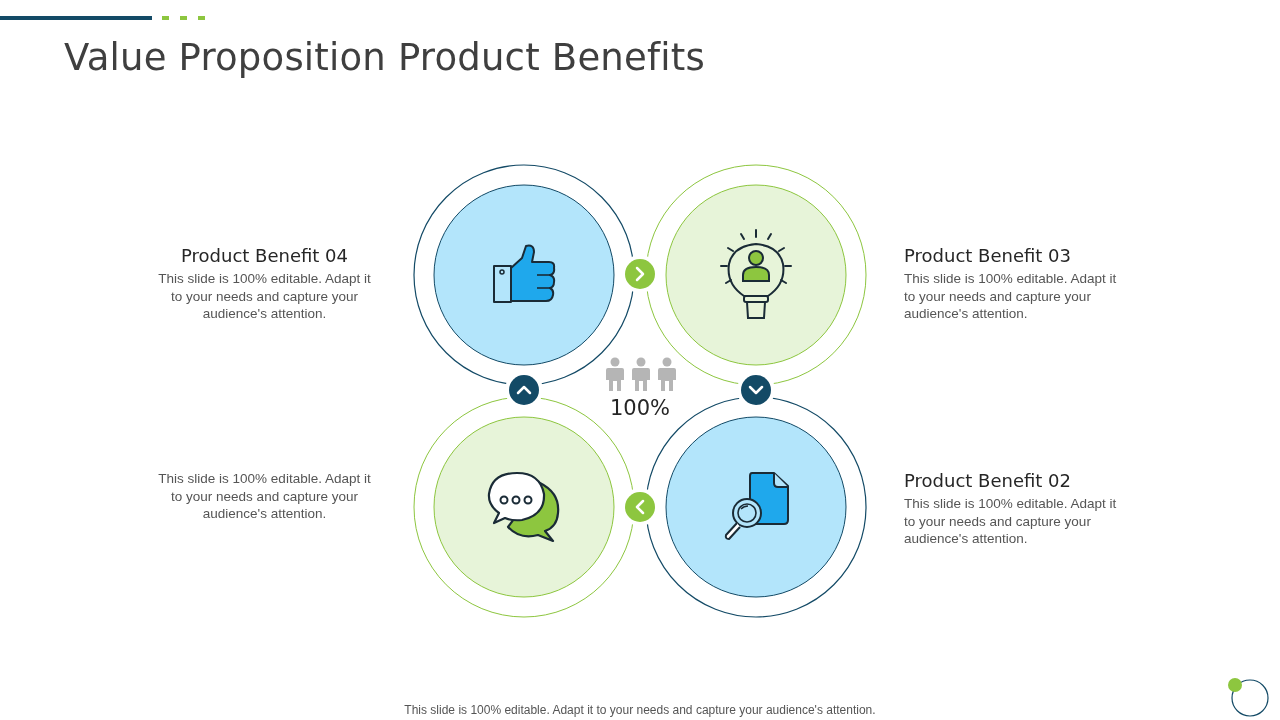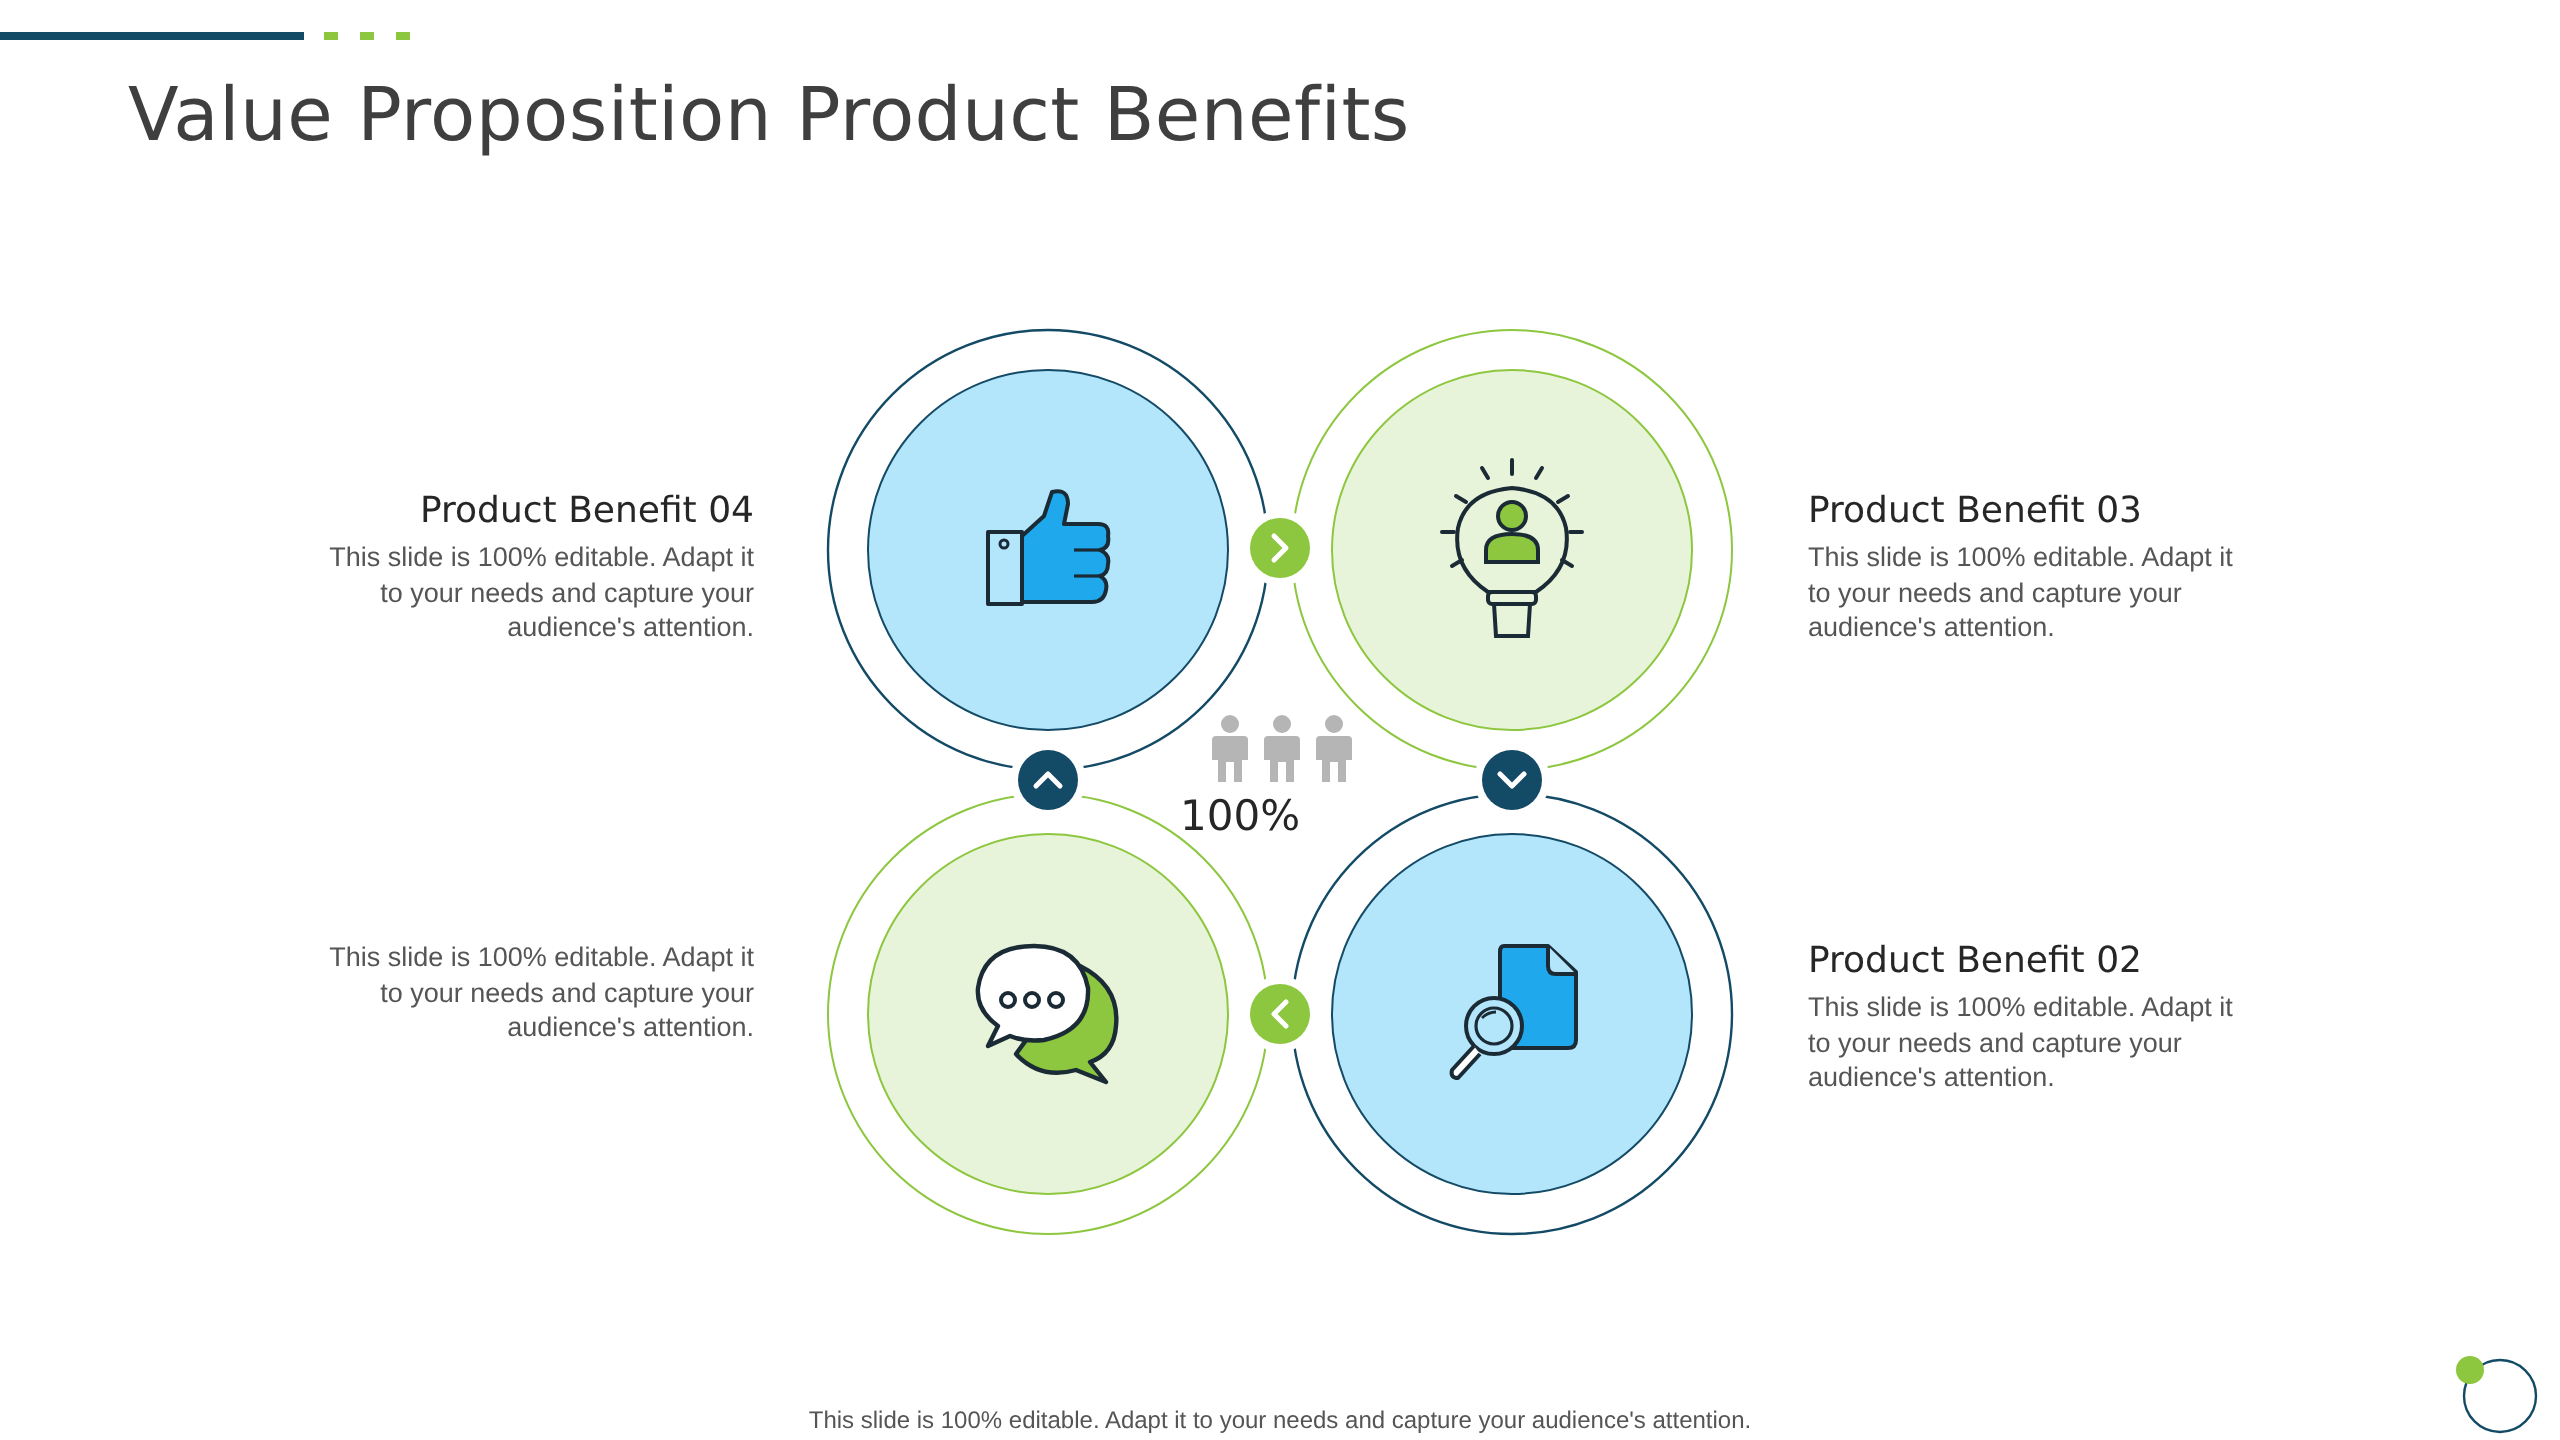--- a/index.html
+++ b/index.html
@@ -3,21 +3,21 @@
 <meta charset="utf-8">
 <style>
   html, body { margin:0; padding:0; }
   body { width:1280px; height:720px; position:relative; background:#ffffff; overflow:hidden; font-family:"DejaVu Sans", sans-serif; }
   .topbar { position:absolute; left:0; top:16px; width:152px; height:4px; background:#134a66; }
   .dash { position:absolute; top:16px; width:7px; height:4px; background:#8dc63f; }
   .title { position:absolute; left:64px; top:36px; font-size:37px; color:#3f3f3f; letter-spacing:0.2px; font-family:"DejaVu Sans", sans-serif; font-weight:normal; }
   .benefit { position:absolute; width:225px; }
   .benefit .h { font-size:18px; color:#262626; margin-bottom:4px; font-family:"DejaVu Sans", sans-serif; }
   .benefit .p { font-size:13.5px; line-height:17.5px; color:#555555; font-family:"Liberation Sans", sans-serif; }
-  .left { text-align:right; }
+  .left { text-align:center; }
   .right { text-align:left; }
   svg.diagram { position:absolute; left:0; top:0; }
   .footer { position:absolute; left:0; width:1280px; top:703px; text-align:center; font-size:12px; color:#555; font-family:"Liberation Sans", sans-serif; }
 </style>
 </head>
 <body>
 
 <div class="topbar"></div>
 <div class="dash" style="left:162px"></div>
 <div class="dash" style="left:180px"></div>
@@ -116,21 +116,21 @@
     <circle cx="667" cy="362" r="4.5"></circle>
     <path d="M660 368 L674 368 Q676 368 676 370 L676 380 L673 380 L673 391 L669 391 L669 381 L665 381 L665 391 L661 391 L661 380 L658 380 L658 370 Q658 368 660 368 Z"></path>
   </g>
 
   <g>
     <circle cx="1250" cy="698" r="18" fill="none" stroke="#134a66" stroke-width="1.2"></circle>
     <circle cx="1235" cy="685" r="7" fill="#8dc63f"></circle>
   </g>
 </svg>
 
-<div style="position:absolute; left:590px; top:396px; width:100px; text-align:left; font-size:21px; color:#262626; font-family:'DejaVu Sans', sans-serif;">100%</div>
+<div style="position:absolute; left:590px; top:396px; width:100px; text-align:center; font-size:21px; color:#262626; font-family:'DejaVu Sans', sans-serif;">100%</div>
 
 <div class="benefit left" style="left:152px; top:245px;">
   <div class="h">Product Benefit 04</div>
   <div class="p">This slide is 100% editable. Adapt it to your needs and capture your audience's attention.</div>
 </div>
 
 <div class="benefit left" style="left:152px; top:470px;">
   <div class="p">This slide is 100% editable. Adapt it to your needs and capture your audience's attention.</div>
 </div>
 

